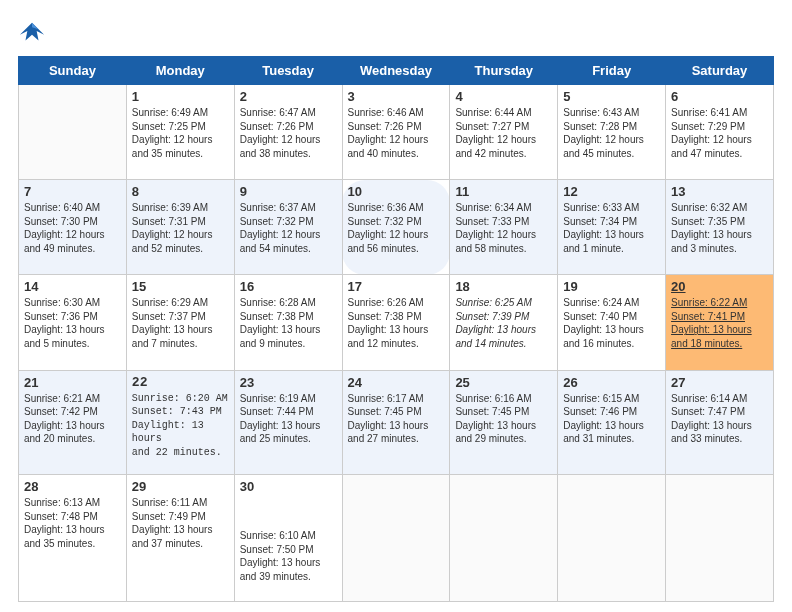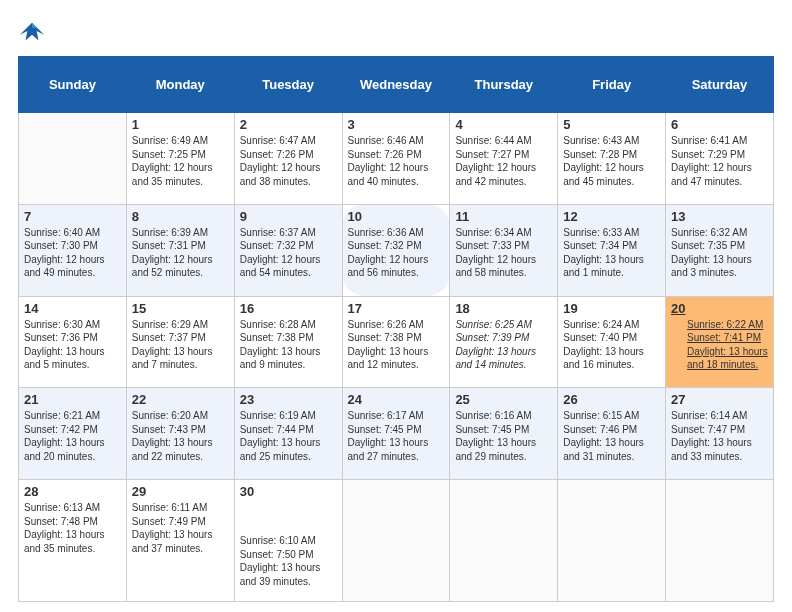--- a/index.html
+++ b/index.html
@@ -59,21 +59,21 @@
       border: 1px solid #ccc;
       border-collapse: collapse;
       width: 100%;
       table-layout: fixed;
     }
     .calendar th {
       background-color: #1a5fa8;
       color: #fff;
       font-size: 13px;
       font-weight: bold;
-      padding: 20px 4px;
+      padding: 6px 4px;
       text-align: center;
       border: 1px solid #1a5fa8;
     }
     .calendar td {
       border: 1px solid #ccc;
       vertical-align: top;
       padding: 4px 5px;
       font-size: 10.5px;
       color: #333;
       height: 85px;
@@ -270,35 +270,35 @@
           </td>
           <td style="background-color: rgb(255, 255, 255);">
             <span class="day-num">19</span>
             <div class="cell-info" style="white-space: pre-line;">Sunrise: 6:24 AM
 Sunset: 7:40 PM
 Daylight: 13 hours
 and 16 minutes.</div>
           </td>
           <td style="background-color: #fdba74; text-decoration: underline;">
             <span class="day-num">20</span>
-            <div class="cell-info" style="white-space: pre-line; margin-left: 16px;">Sunrise: 6:22 AM
+            <div class="cell-info" style="white-space: pre-line;">Sunrise: 6:22 AM
 Sunset: 7:41 PM
 Daylight: 13 hours
 and 18 minutes.</div>
           </td>
         </tr>
         <tr>
           <td style="background-color: rgb(238, 243, 251);">
             <span class="day-num">21</span>
             <div class="cell-info" style="white-space: pre-line;">Sunrise: 6:21 AM
 Sunset: 7:42 PM
 Daylight: 13 hours
 and 20 minutes.</div>
           </td>
-          <td style="background-color: rgb(238, 243, 251);">
+          <td style="background-color: rgb(238, 243, 251); font-family: Liberation Mono, monospace;">
             <span class="day-num">22</span>
             <div class="cell-info" style="white-space: pre-line;">Sunrise: 6:20 AM
 Sunset: 7:43 PM
 Daylight: 13 hours
 and 22 minutes.</div>
           </td>
           <td style="background-color: rgb(238, 243, 251);">
             <span class="day-num">23</span>
             <div class="cell-info" style="white-space: pre-line;">Sunrise: 6:19 AM
 Sunset: 7:44 PM

